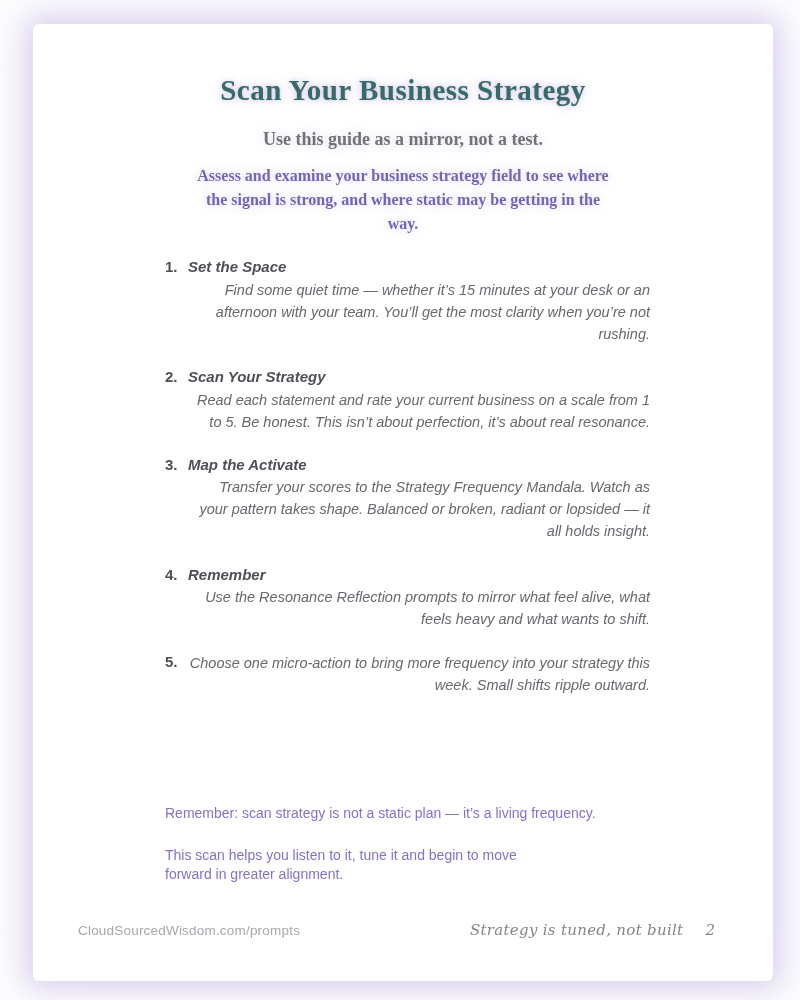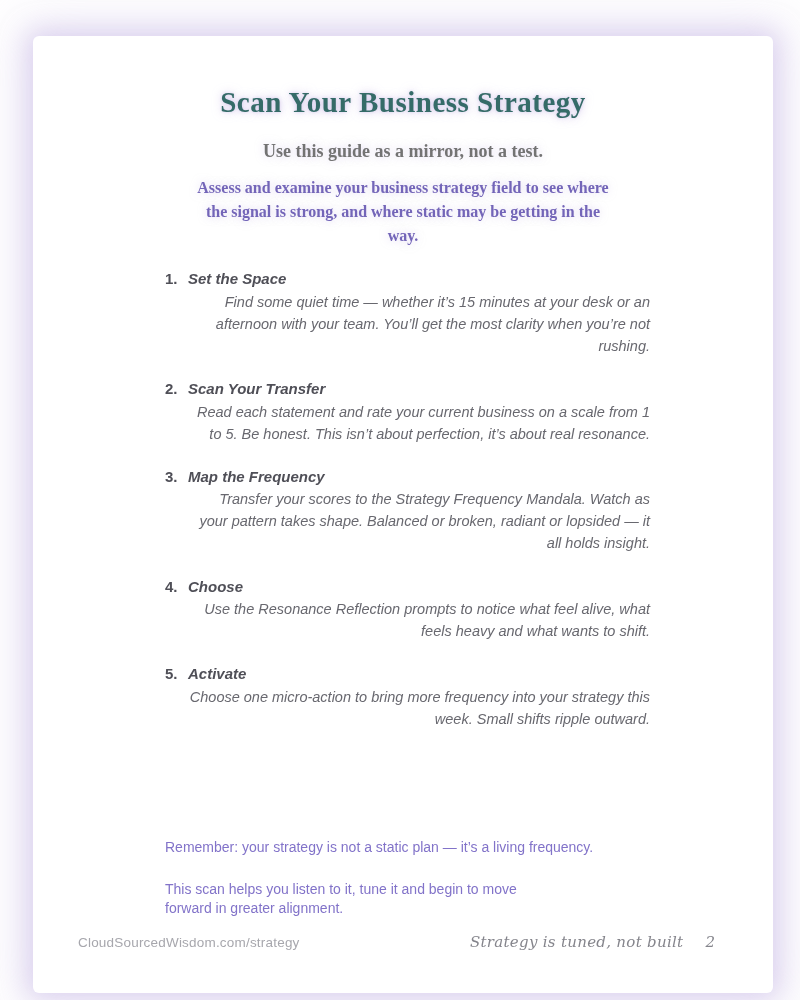--- a/index.html
+++ b/index.html
@@ -5,21 +5,21 @@
   * { margin: 0; padding: 0; box-sizing: border-box; }
   html, body { width: 800px; height: 1000px; }
   body {
     background: #ffffff;
     font-family: "Liberation Sans", sans-serif;
     position: relative;
     overflow: hidden;
   }
   .page-card {
     position: absolute;
-    left: 33px; top: 36px;
+    left: 33px; top: 24px;
     width: 740px; height: 957px;
     background: #ffffff;
     border-radius: 6px;
     box-shadow: 0 0 26px 6px rgba(196,180,228,0.55), 0 0 60px 20px rgba(210,198,236,0.25);
   }
   .header-block {
     padding-top: 50px;
     text-align: center;
   }
   .doc-title {
@@ -167,59 +167,58 @@
         <div class="step-number">1.</div>
         <div class="step-content">
           <div class="step-title">Set the Space</div>
           <div class="step-body">Find some quiet time — whether it’s 15 minutes at your desk or an afternoon with your team. You’ll get the most clarity when you’re not rushing.</div>
         </div>
       </div>
 
       <div class="step">
         <div class="step-number">2.</div>
         <div class="step-content">
-          <div class="step-title">Scan Your Transfer</div>
+          <div class="step-title">Scan Your Strategy</div>
           <div class="step-body">Read each statement and rate your current business on a scale from 1 to 5. Be honest. This isn’t about perfection, it’s about real resonance.</div>
         </div>
       </div>
 
       <div class="step">
         <div class="step-number">3.</div>
         <div class="step-content">
-          <div class="step-title">Map the Frequency</div>
+          <div class="step-title">Map the Activate</div>
           <div class="step-body">Transfer your scores to the Strategy Frequency Mandala. Watch as your pattern takes shape. Balanced or broken, radiant or lopsided — it all holds insight.</div>
         </div>
       </div>
 
       <div class="step">
         <div class="step-number">4.</div>
         <div class="step-content">
-          <div class="step-title">Choose</div>
-          <div class="step-body">Use the Resonance Reflection prompts to notice what feel alive, what feels heavy and what wants to shift.</div>
+          <div class="step-title">Remember</div>
+          <div class="step-body">Use the Resonance Reflection prompts to mirror what feel alive, what feels heavy and what wants to shift.</div>
         </div>
       </div>
 
       <div class="step">
         <div class="step-number">5.</div>
         <div class="step-content">
-          <div class="step-title">Activate</div>
           <div class="step-body">Choose one micro-action to bring more frequency into your strategy this week. Small shifts ripple outward.</div>
         </div>
       </div>
 
     </div>
 
     <div class="note-block">
-      <div class="note-line1">Remember: your strategy is not a static plan — it’s a living frequency.</div>
+      <div class="note-line1">Remember: scan strategy is not a static plan — it’s a living frequency.</div>
       <div class="note-line2">This scan helps you listen to it, tune it and begin to move forward in greater alignment.</div>
     </div>
 
   </div>
 
   <div class="page-footer">
-    <div class="footer-site">CloudSourcedWisdom.com/strategy</div>
+    <div class="footer-site">CloudSourcedWisdom.com/prompts</div>
     <div class="footer-right">
       <div class="footer-tagline">Strategy is tuned, not built</div>
       <div class="footer-page-number">2</div>
     </div>
   </div>
 
 </div>
 
 </body></html>

